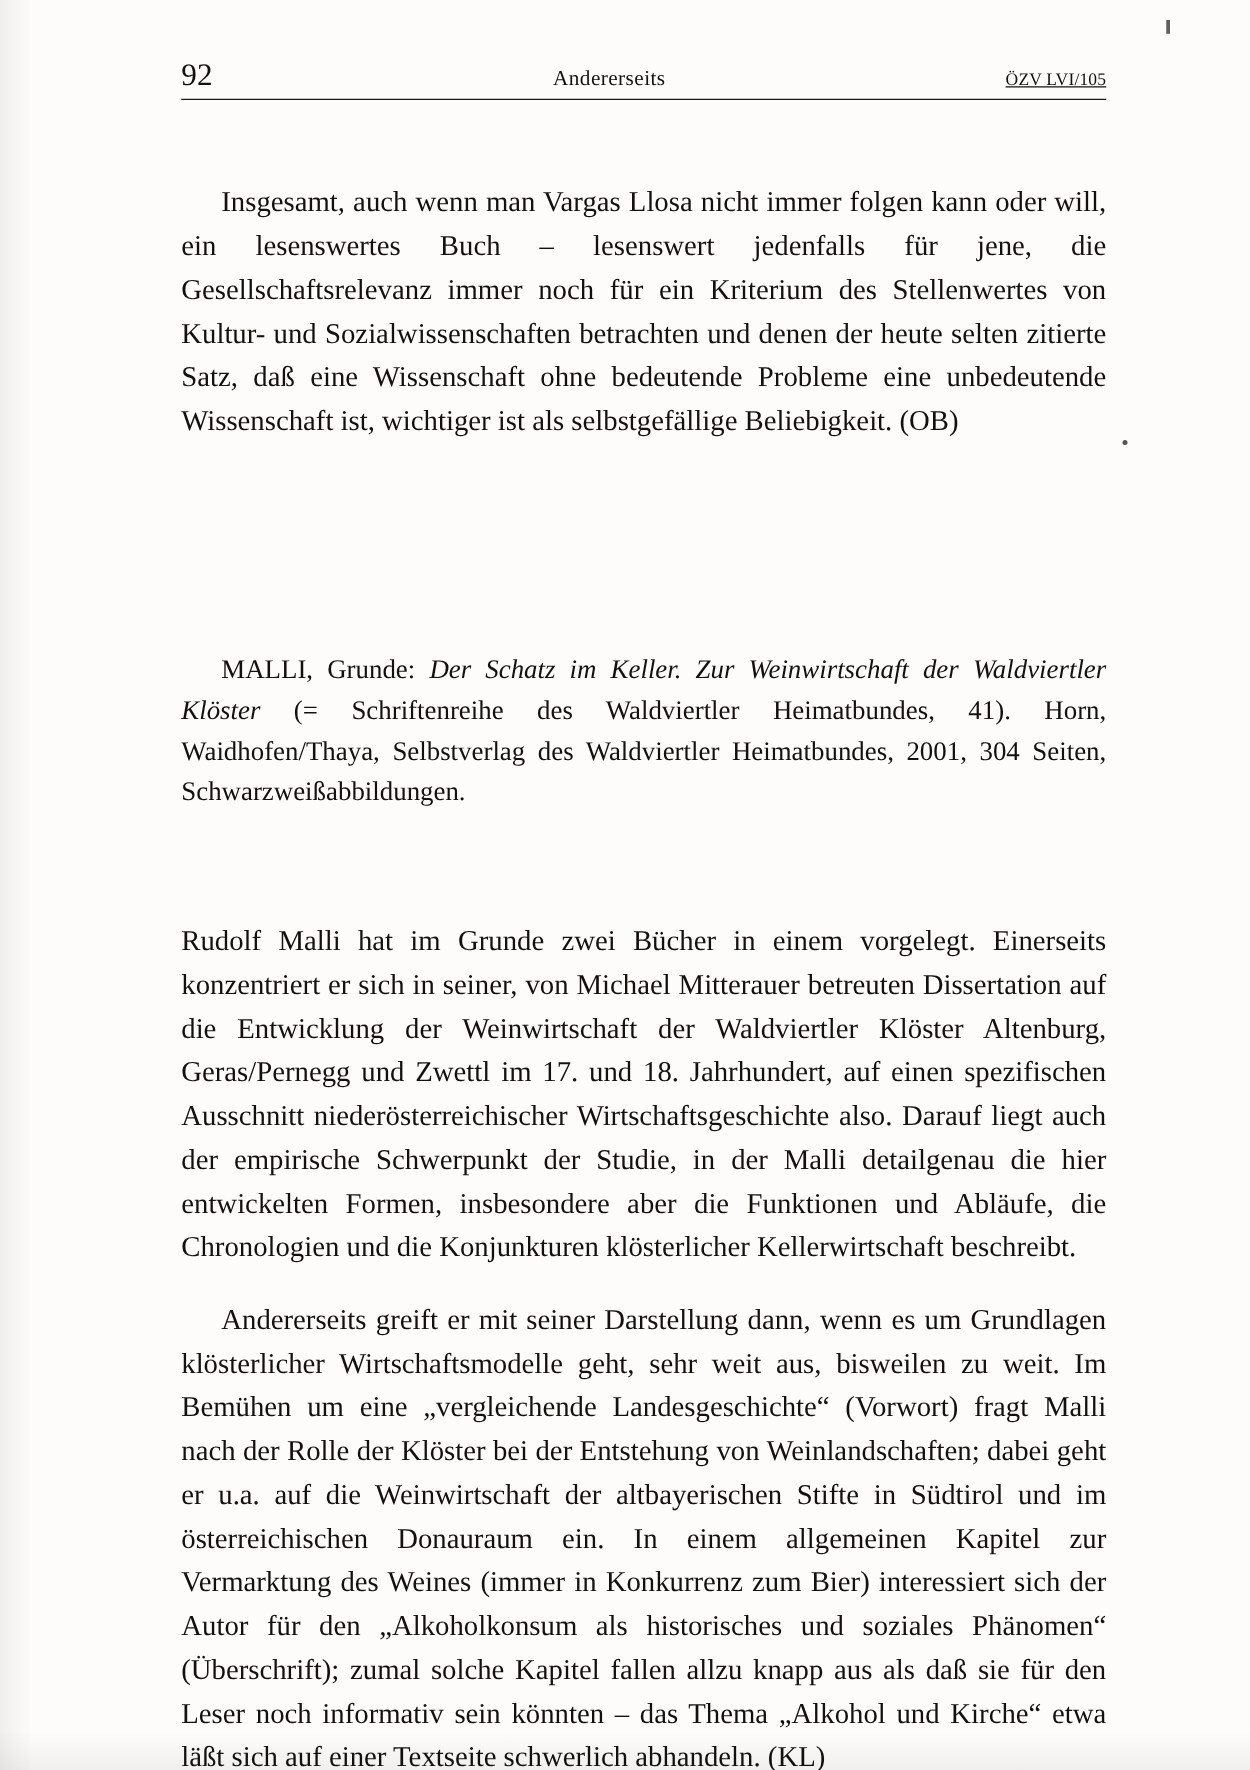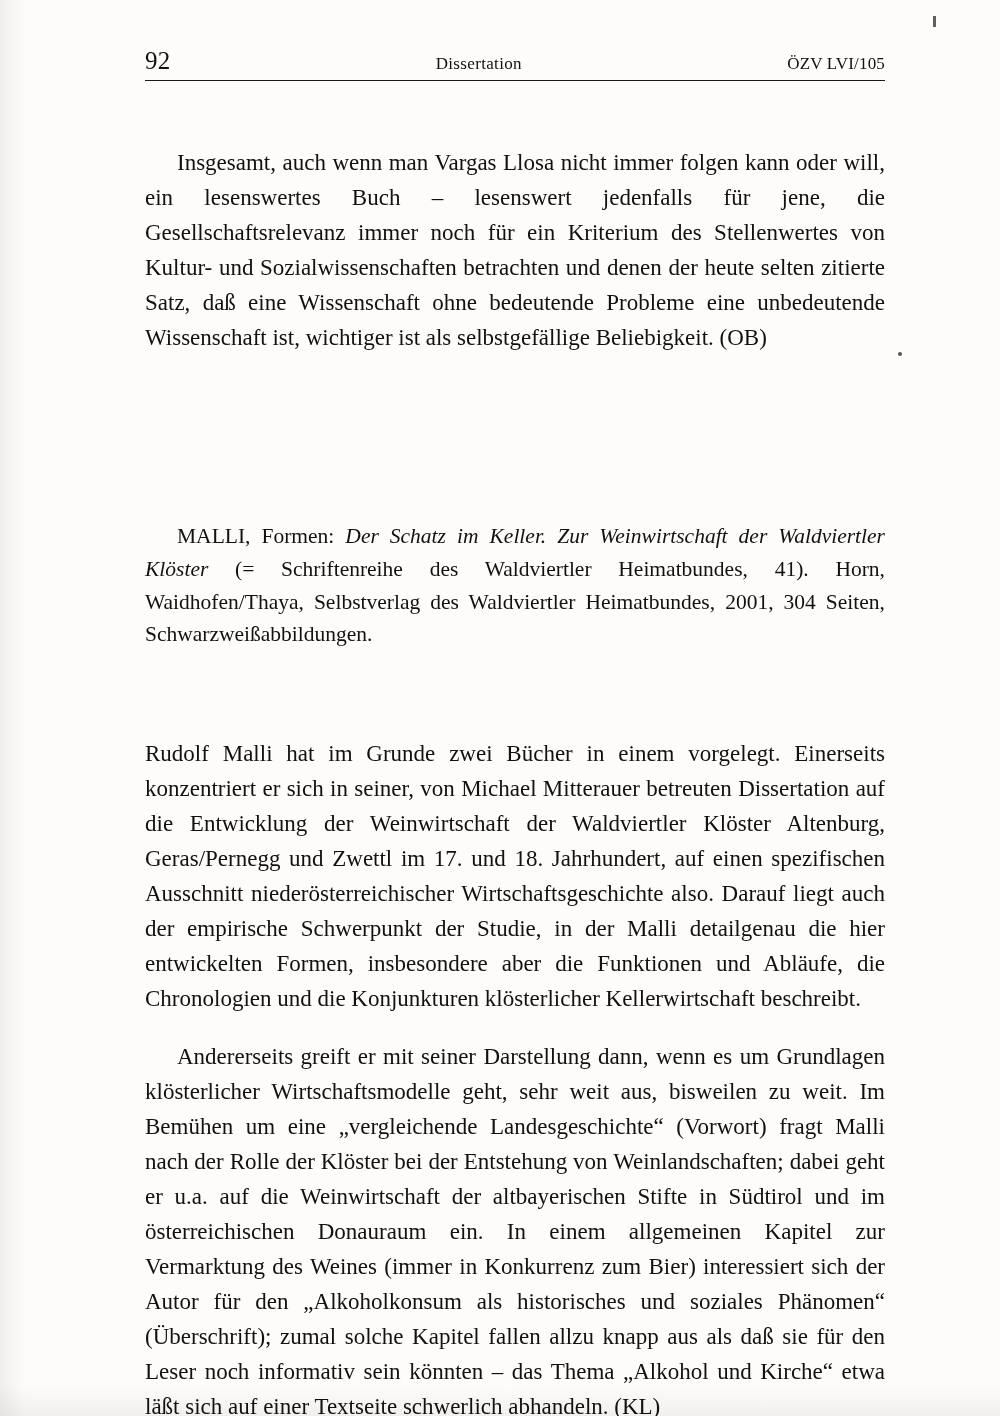--- a/index.html
+++ b/index.html
@@ -41,22 +41,23 @@
   }
   .runhead .folio {
     font-size: 25px;
     line-height: 1;
   }
   .runhead .center {
     font-size: 17px;
     letter-spacing: .02em;
   }
   .runhead .right {
-    font-size: 17px;
+    font-size: 14px;
     letter-spacing: .01em;
+    text-decoration: underline;
   }
   
   .block {
     font-size: 23px;
     line-height: 1.52;
     text-align: justify;
     text-justify: inter-word;
     hyphens: manual;
   }
   .block.indent-first {
@@ -110,31 +111,31 @@
 
 <div class="page">
 
   <div class="mark-top-right"></div>
   <div class="mark-mid-right"></div>
 
   <div class="content">
 
     <div class="runhead">
       <span class="folio">92</span>
-      <span class="center">Dissertation</span>
+      <span class="center">Andererseits</span>
       <span class="right">ÖZV LVI/105</span>
     </div>
 
     <div class="p-spacer-md"></div>
 
     <p class="block indent-first">Insgesamt, auch wenn man Vargas Llosa nicht immer folgen kann oder will, ein lesenswertes Buch – lesenswert jedenfalls für jene, die Gesellschaftsrelevanz immer noch für ein Kriterium des Stellenwertes von Kultur- und Sozialwissenschaften betrachten und denen der heute selten zitierte Satz, daß eine Wissenschaft ohne bedeutende Probleme eine unbedeutende Wissenschaft ist, wichtiger ist als selbstgefällige Beliebigkeit. (OB)</p>
 
     <div class="p-spacer-lg"></div>
 
-    <p class="bookref"><span>MALLI, Formen:</span><span> </span><span class="italic">Der Schatz im Keller. Zur Weinwirtschaft der Waldviertler Klöster</span><span> (= Schriftenreihe des Waldviertler Heimatbundes, 41). Horn, Waidhofen/Thaya, Selbstverlag des Waldviertler Heimatbundes, 2001, 304 Seiten, Schwarzweißabbildungen.</span></p>
+    <p class="bookref"><span>MALLI, Grunde:</span><span> </span><span class="italic">Der Schatz im Keller. Zur Weinwirtschaft der Waldviertler Klöster</span><span> (= Schriftenreihe des Waldviertler Heimatbundes, 41). Horn, Waidhofen/Thaya, Selbstverlag des Waldviertler Heimatbundes, 2001, 304 Seiten, Schwarzweißabbildungen.</span></p>
 
     <div class="p-spacer-md"></div>
 
     <p class="block">Rudolf Malli hat im Grunde zwei Bücher in einem vorgelegt. Einerseits konzentriert er sich in seiner, von Michael Mitterauer betreuten Dissertation auf die Entwicklung der Weinwirtschaft der Waldviertler Klöster Altenburg, Geras/Pernegg und Zwettl im 17. und 18. Jahrhundert, auf einen spezifischen Ausschnitt niederösterreichischer Wirtschaftsgeschichte also. Darauf liegt auch der empirische Schwerpunkt der Studie, in der Malli detailgenau die hier entwickelten Formen, insbesondere aber die Funktionen und Abläufe, die Chronologien und die Konjunkturen klösterlicher Kellerwirtschaft beschreibt.</p>
 
     <p class="block indent-first">Andererseits greift er mit seiner Darstellung dann, wenn es um Grundlagen klösterlicher Wirtschaftsmodelle geht, sehr weit aus, bisweilen zu weit. Im Bemühen um eine „vergleichende Landesgeschichte“ (Vorwort) fragt Malli nach der Rolle der Klöster bei der Entstehung von Weinlandschaften; dabei geht er u.a. auf die Weinwirtschaft der altbayerischen Stifte in Südtirol und im österreichischen Donauraum ein. In einem allgemeinen Kapitel zur Vermarktung des Weines (immer in Konkurrenz zum Bier) interessiert sich der Autor für den „Alkoholkonsum als historisches und soziales Phänomen“ (Überschrift); zumal solche Kapitel fallen allzu knapp aus als daß sie für den Leser noch informativ sein könnten – das Thema „Alkohol und Kirche“ etwa läßt sich auf einer Textseite schwerlich abhandeln. (KL)</p>
 
   </div>
 
   <div class="edge-shade-left"></div>

